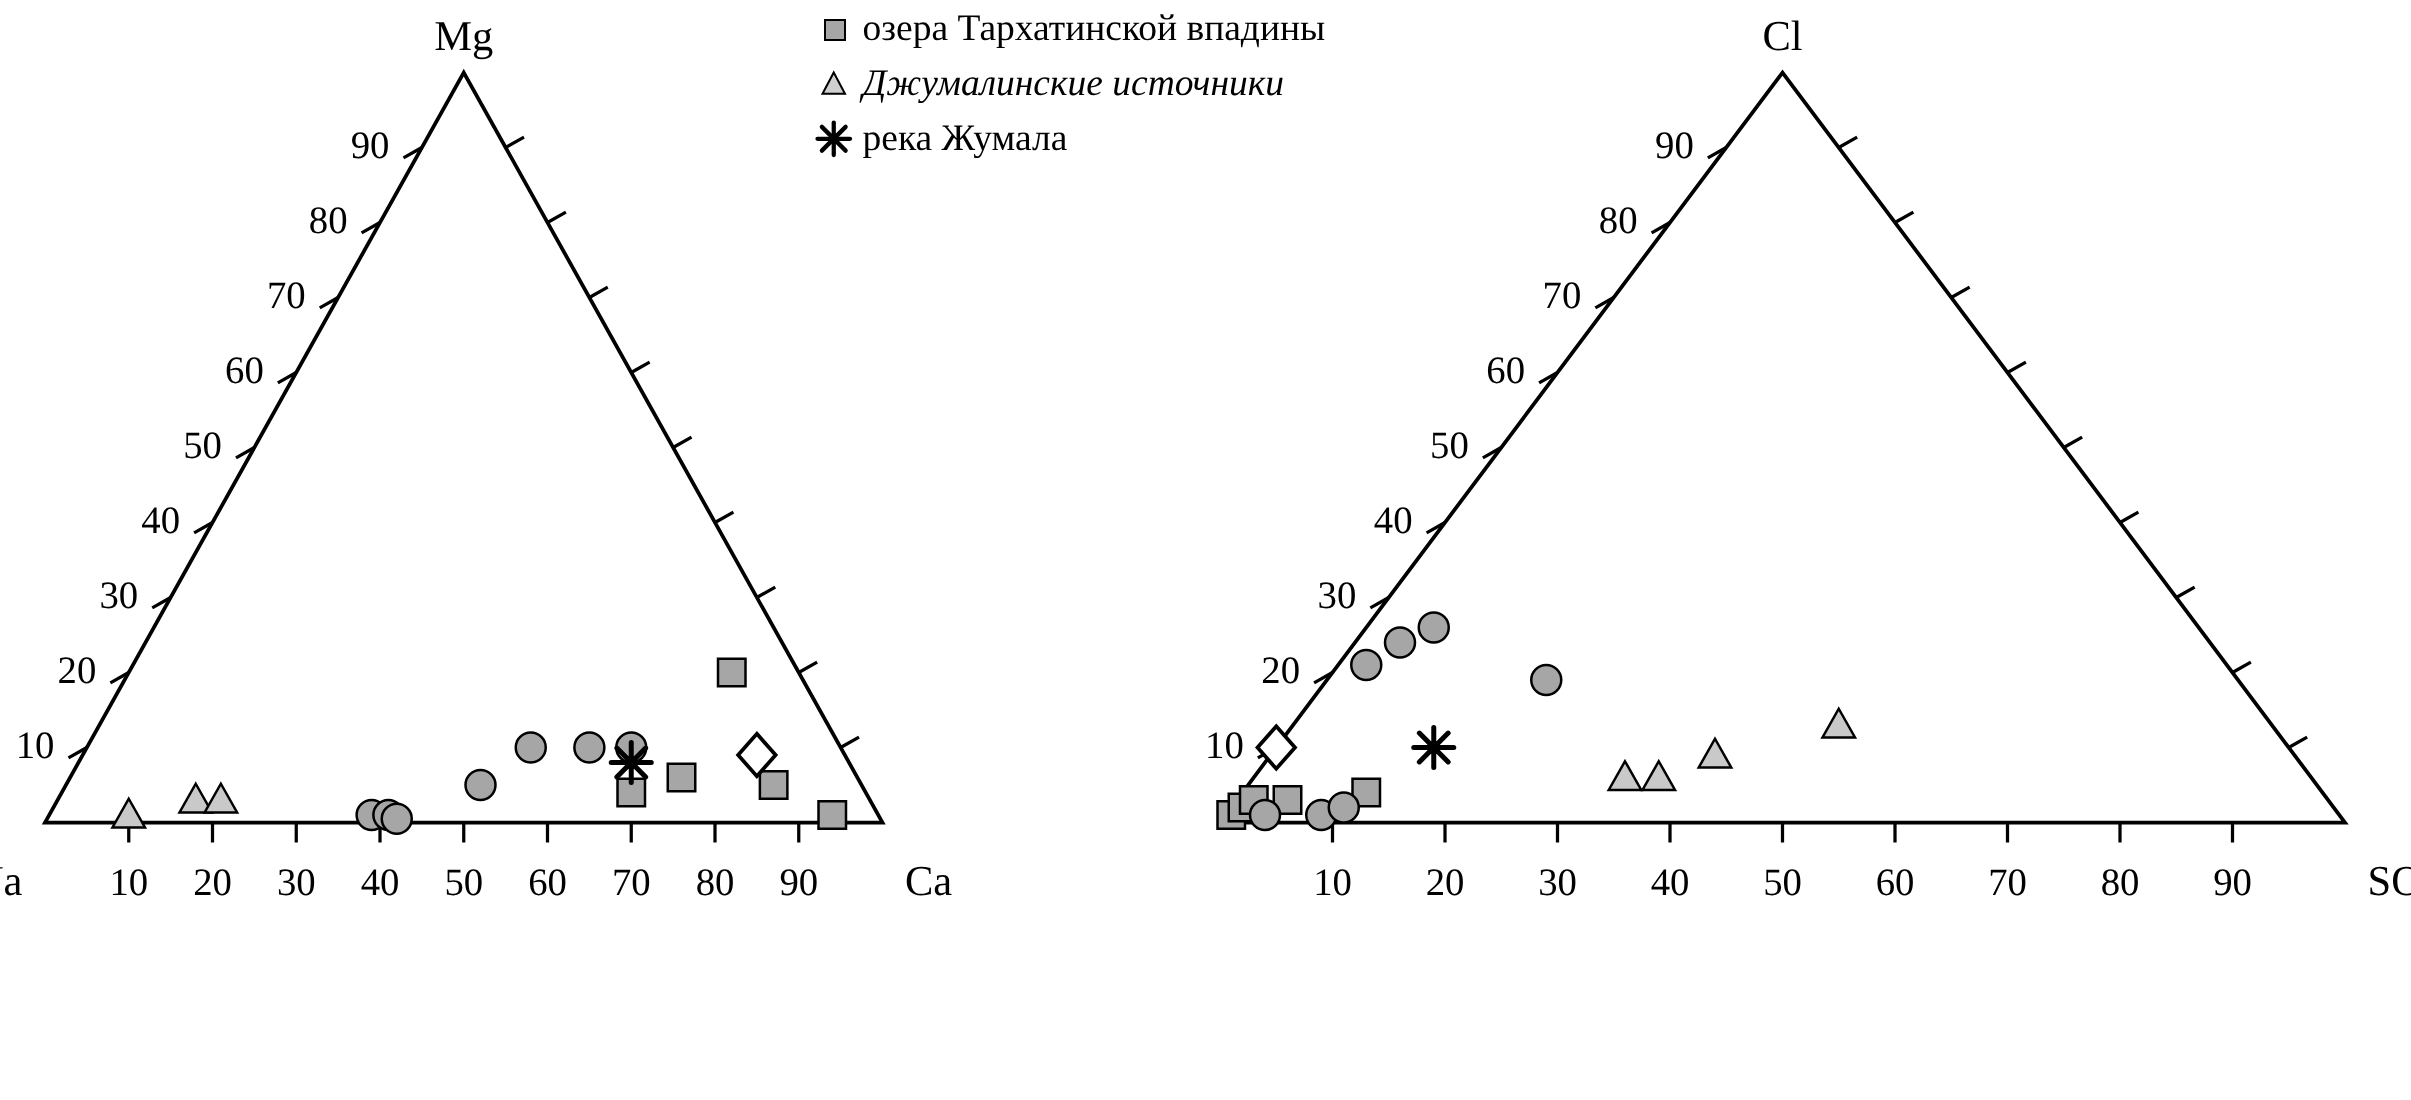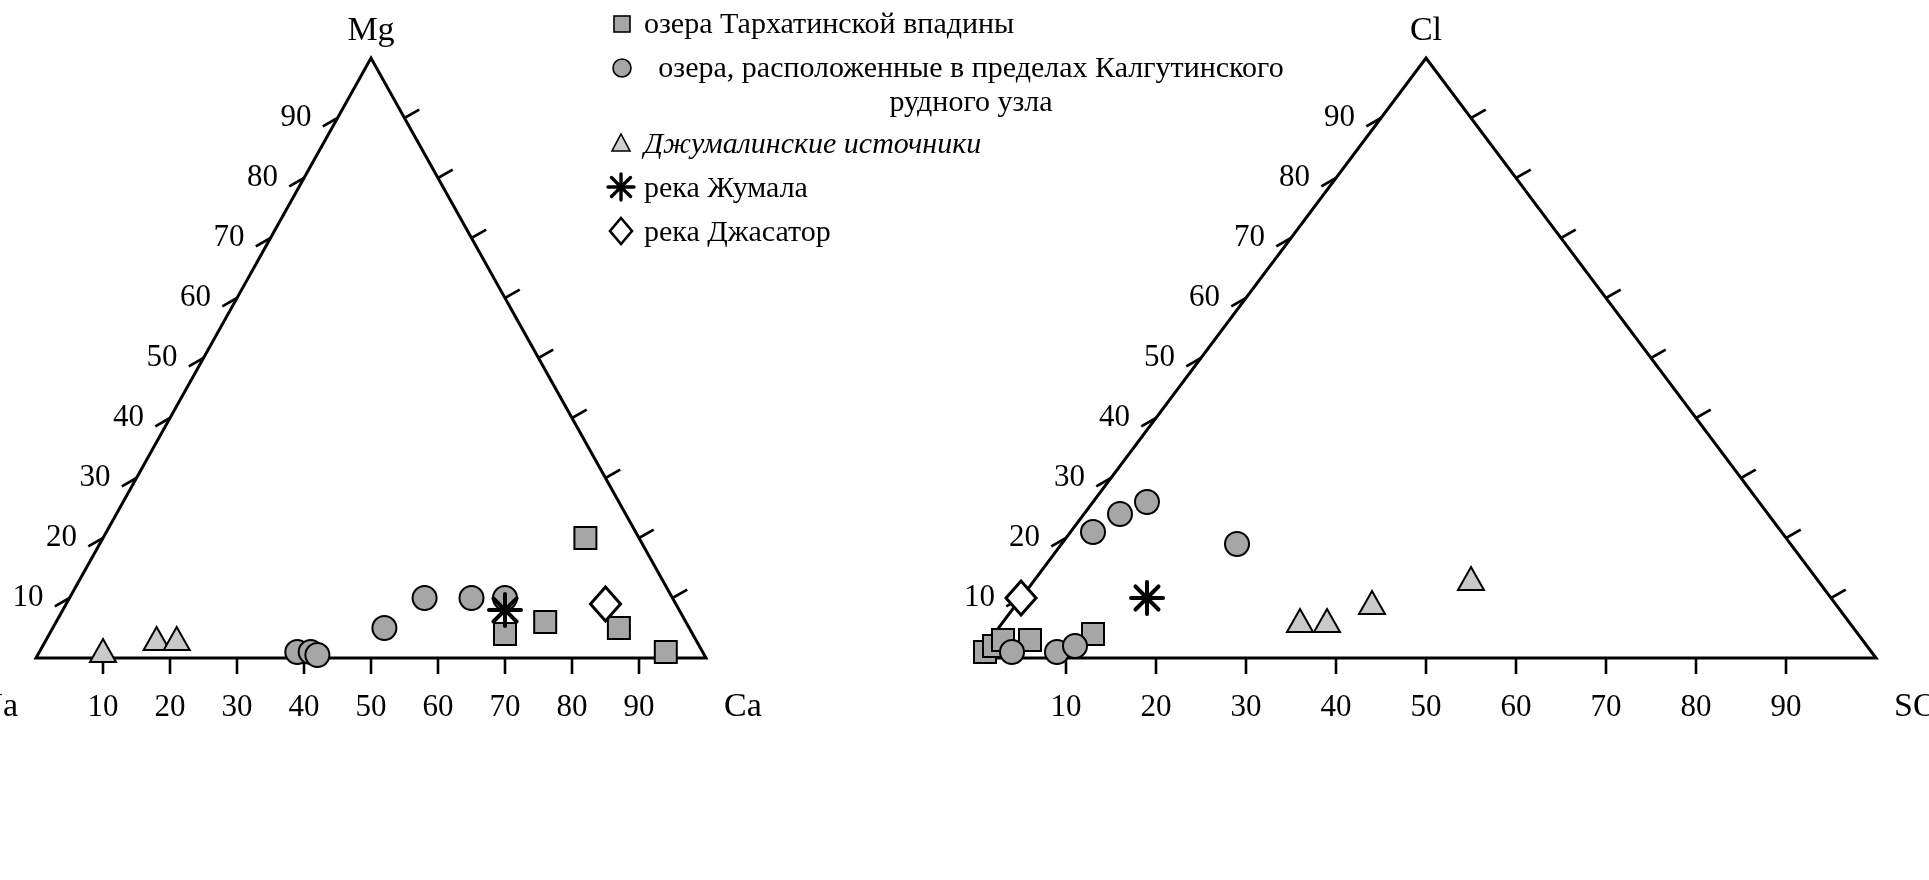--- a/index.html
+++ b/index.html
@@ -34,24 +34,23 @@
     font-family: "Liberation Serif", "DejaVu Serif", serif;
   }
   .tick-label {
     font-size: 31px;
     font-family: "Liberation Serif", "DejaVu Serif", serif;
   }
 
   
   #legend {
     position: absolute;
-    left: 598px;
+    left: 644px;
     top: 4px;
     width: 700px;
-    text-align: center;
   }
   .legend-row {
     display: flex;
     align-items: flex-start;
     margin-bottom: 6px;
   }
   .legend-sym {
     width: 46px;
     min-width: 46px;
     height: 38px;
@@ -298,28 +297,20 @@
 
   <div id="legend">
     <div class="legend-row">
       <span class="legend-sym">
         <svg width="30" height="30" viewBox="0 0 30 30">
             <rect x="8" y="8" width="16" height="16" fill="#a6a6a6" stroke="#000" stroke-width="1.6"></rect>
           </svg>
       </span>
       <span class="legend-text">озера Тархатинской впадины</span>
     </div>
-    <div class="legend-row">
-      <span class="legend-sym">
-        <svg width="30" height="30" viewBox="0 0 30 30">
-            <circle cx="16" cy="16" r="9" fill="#a6a6a6" stroke="#000" stroke-width="1.6"></circle>
-          </svg>
-      </span>
-      <span class="legend-text">озера, расположенные в пределах Калгутинского рудного узла</span>
-    </div>
     <div class="legend-row" style="margin-top:4px;font-style:italic;">
       <span class="legend-sym">
         <svg width="30" height="30" viewBox="0 0 30 30">
             <polygon points="15,6 24,23 6,23" fill="#cfcfcf" stroke="#000" stroke-width="1.6"></polygon>
           </svg>
       </span>
       <span class="legend-text">Джумалинские источники</span>
     </div>
     <div class="legend-row">
       <span class="legend-sym">
@@ -328,23 +319,15 @@
             <line x1="17" y1="4" x2="17" y2="30"></line>
             <line x1="4" y1="17" x2="30" y2="17"></line>
             <line x1="7.5" y1="7.5" x2="26.5" y2="26.5"></line>
             <line x1="26.5" y1="7.5" x2="7.5" y2="26.5"></line>
           </g>
           <circle cx="17" cy="17" r="4.2" fill="#000"></circle>
         </svg>
       </span>
       <span class="legend-text">река Жумала</span>
     </div>
-    <div class="legend-row">
-      <span class="legend-sym">
-        <svg width="34" height="34" viewBox="0 0 34 34">
-            <polygon points="17,4 28,17 17,30 6,17" fill="#ffffff" stroke="#000" stroke-width="2.6"></polygon>
-          </svg>
-      </span>
-      <span class="legend-text">река Джасатор</span>
-    </div>
   </div>
 
 </div>
 
 </body></html>

